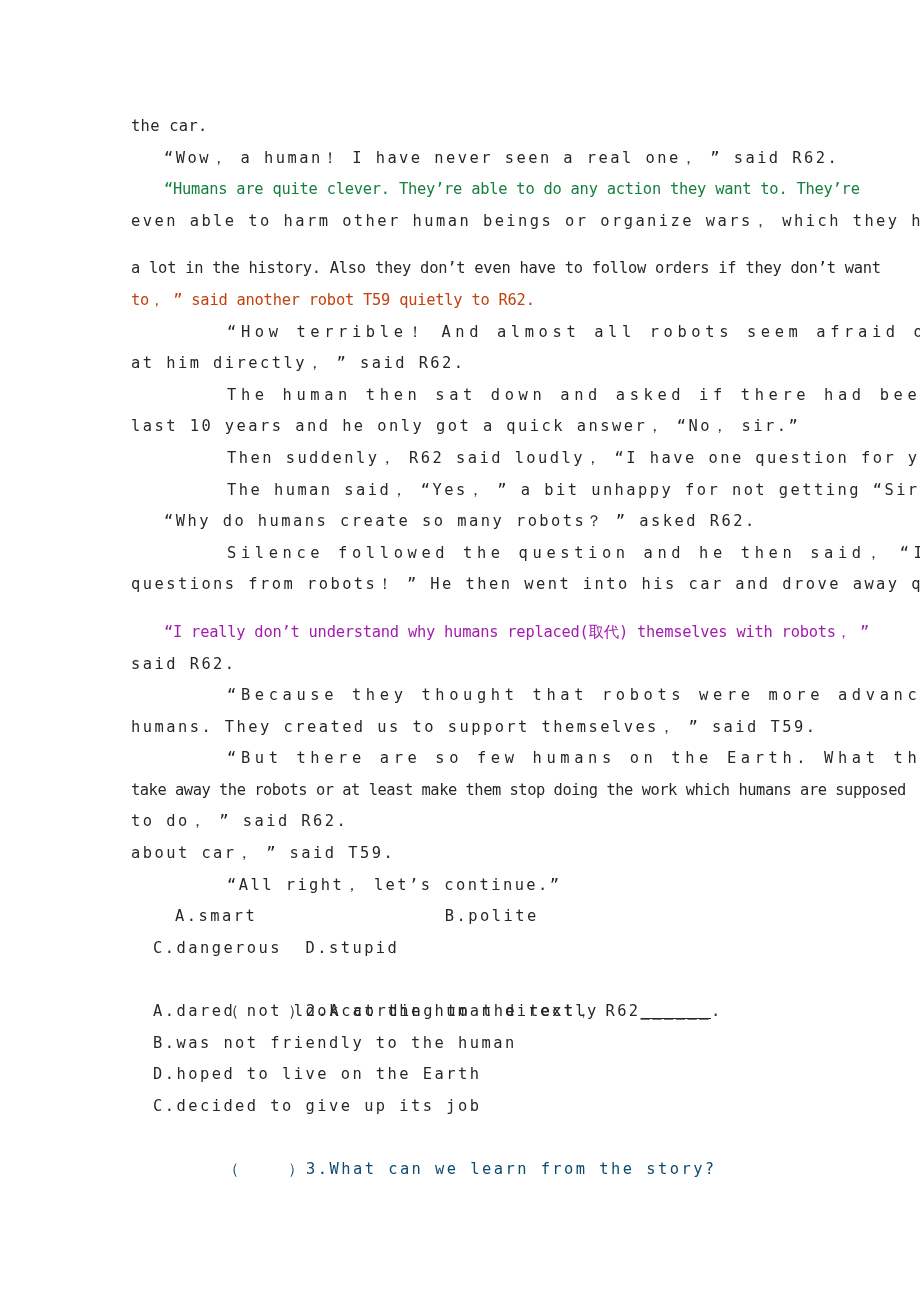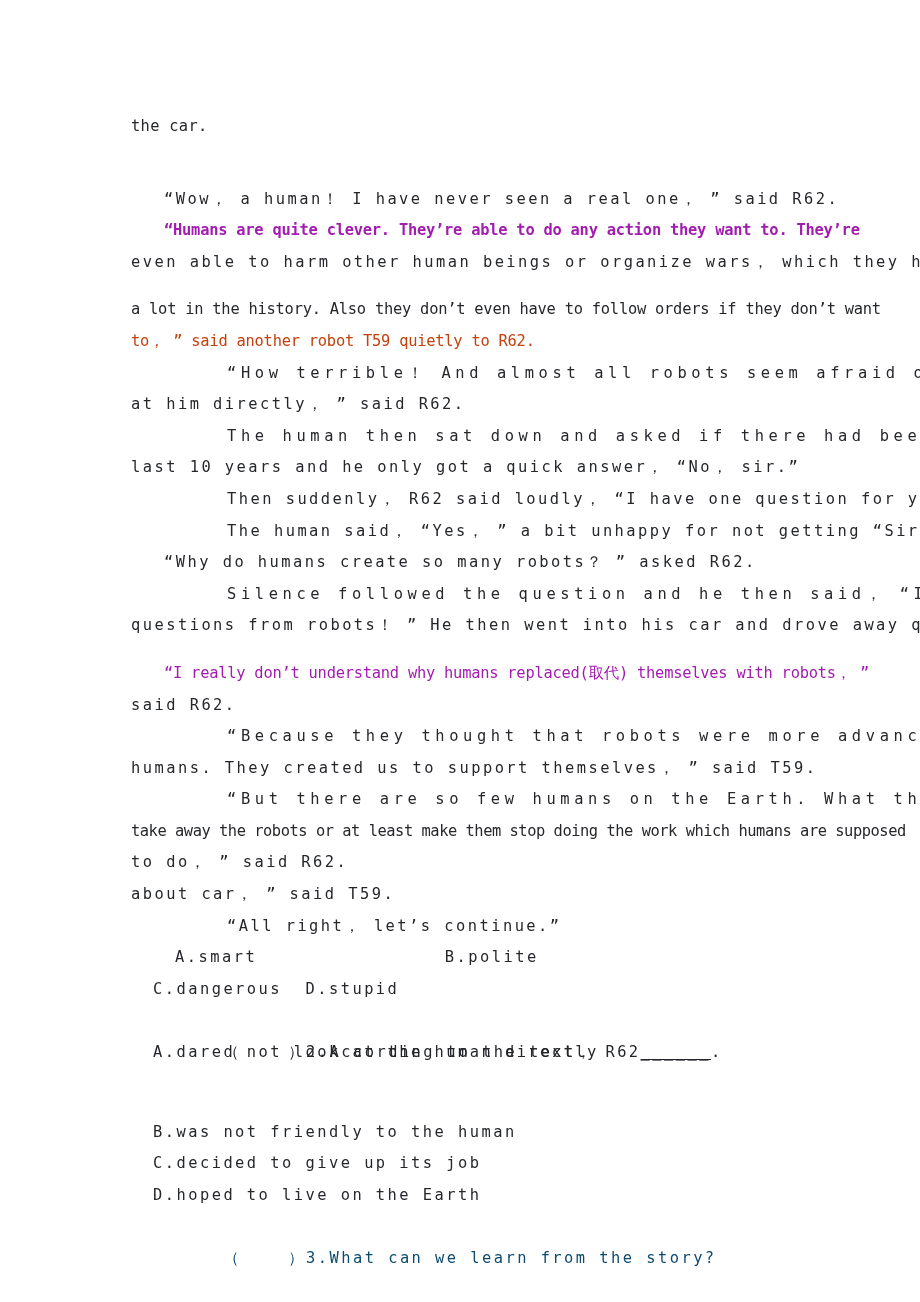--- a/index.html
+++ b/index.html
@@ -61,23 +61,23 @@
 </style>
 </head>
 <body>
 
 <div id="page" style="background: rgb(255, 255, 255);">
 
   <div class="text-block">
 
     <span class="ln" style="color: rgb(37, 39, 43);">the car.</span>
 
-    <span class="ln wide" style="padding-left: 33px; color: rgb(37, 39, 43); margin-top: 41px;">“Wow， a human！ I have never seen a real one， ” said R62.</span>
+    <span class="ln wide" style="padding-left: 33px; color: rgb(37, 39, 43);">“Wow， a human！ I have never seen a real one， ” said R62.</span>
 
-    <span class="ln tight" style="padding-left: 33px; color: #a21caf; font-weight: bold;">“Humans are quite clever. They’re able to do any action they want to. They’re</span>
+    <span class="ln tight" style="padding-left: 33px; color: #15803d;">“Humans are quite clever. They’re able to do any action they want to. They’re</span>
 
     <span class="ln wide" style="color: rgb(37, 39, 43);">even able to harm other human beings or organize wars， which they have been doing</span>
 
     <span class="ln tight" style="color: rgb(37, 39, 43); margin-top: 16px;">a lot in the history. Also they don’t even have to follow orders if they don’t want</span>
 
     <span class="ln tight" style="color: #c2410c;">to， ” said another robot T59 quietly to R62.</span>
 
     <span class="ln xwide" style="padding-left: 96px; color: rgb(37, 39, 43);">“How terrible！ And almost all robots seem afraid of him and don’t look</span>
 
     <span class="ln wide" style="color: rgb(37, 39, 43);">at him directly， ” said R62.</span>
@@ -119,24 +119,24 @@
     <span class="ln wide" style="padding-left: 44px; color: rgb(37, 39, 43);">A.smart                B.polite</span>
 
     <span class="ln wide" style="padding-left: 22px; color: rgb(37, 39, 43);">C.dangerous  D.stupid</span>
 
     <span class="ln wide" style="padding-left: 22px; color: rgb(37, 39, 43);">
       <span>（    ）</span><span>2.</span><span>According to the text， R62</span><span class="blank">______</span><span>.</span>
     </span>
 
     <span class="ln wide" style="padding-left: 22px; color: rgb(37, 39, 43);">A.dared not look at the human directly</span>
 
-    <span class="ln wide" style="padding-left: 22px; color: rgb(37, 39, 43); margin-top: 48px;">B.was not friendly to the human</span>
+    <span class="ln wide" style="padding-left: 22px; color: rgb(37, 39, 43);">B.was not friendly to the human</span>
+
+    <span class="ln wide" style="padding-left: 22px; color: rgb(37, 39, 43);">D.hoped to live on the Earth</span>
 
     <span class="ln wide" style="padding-left: 22px; color: rgb(37, 39, 43);">C.decided to give up its job</span>
-
-    <span class="ln wide" style="padding-left: 22px; color: rgb(37, 39, 43);">D.hoped to live on the Earth</span>
 
     <span class="ln wide" style="padding-left: 22px; color: #0c4a6e;">
       <span>（    ）</span><span>3.</span><span>What can we learn from the story?</span>
     </span>
 
   </div>
 </div>
 
 </body></html>

